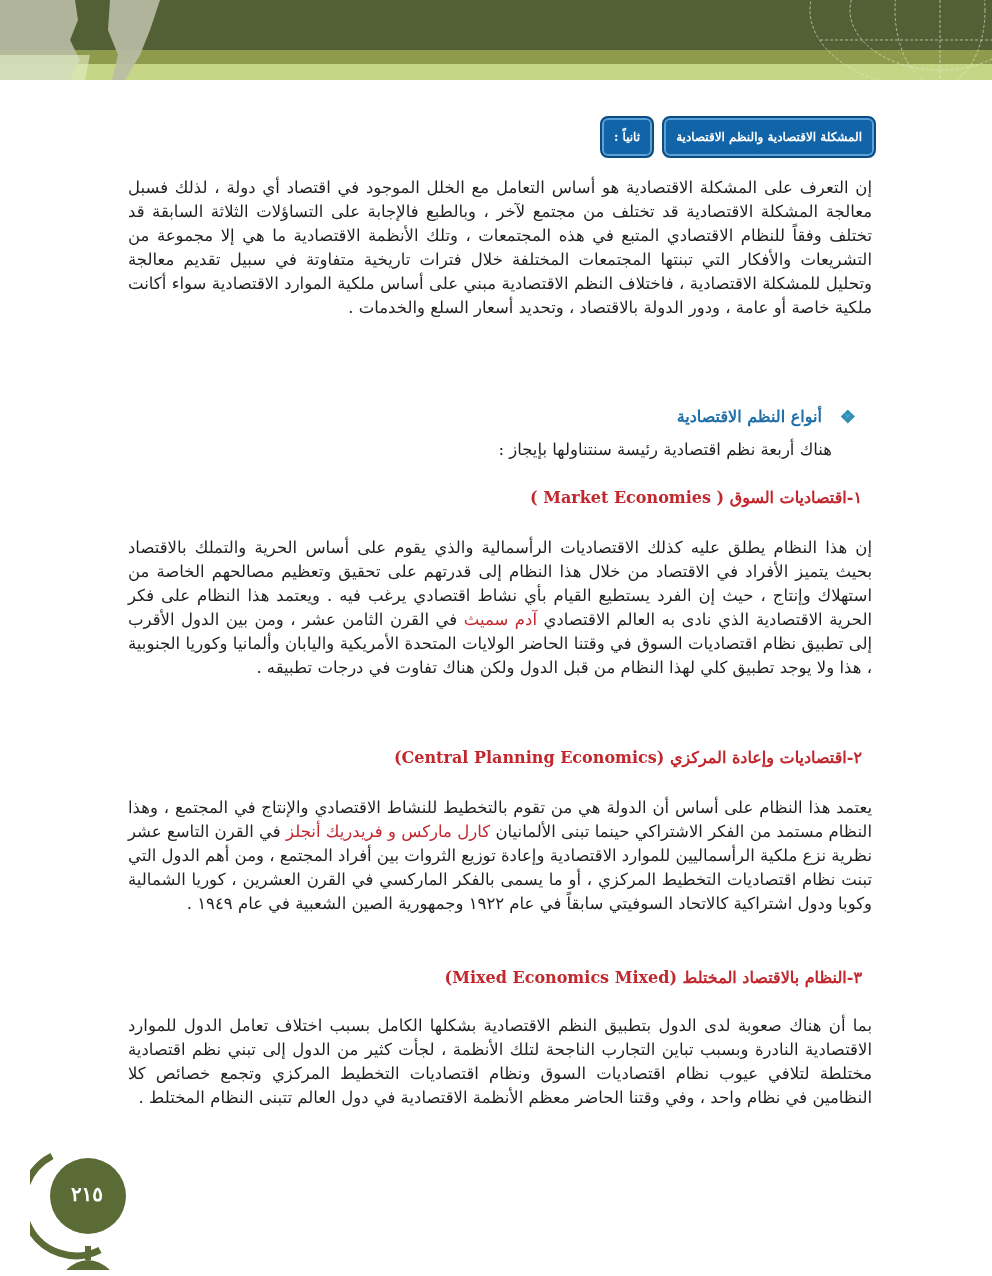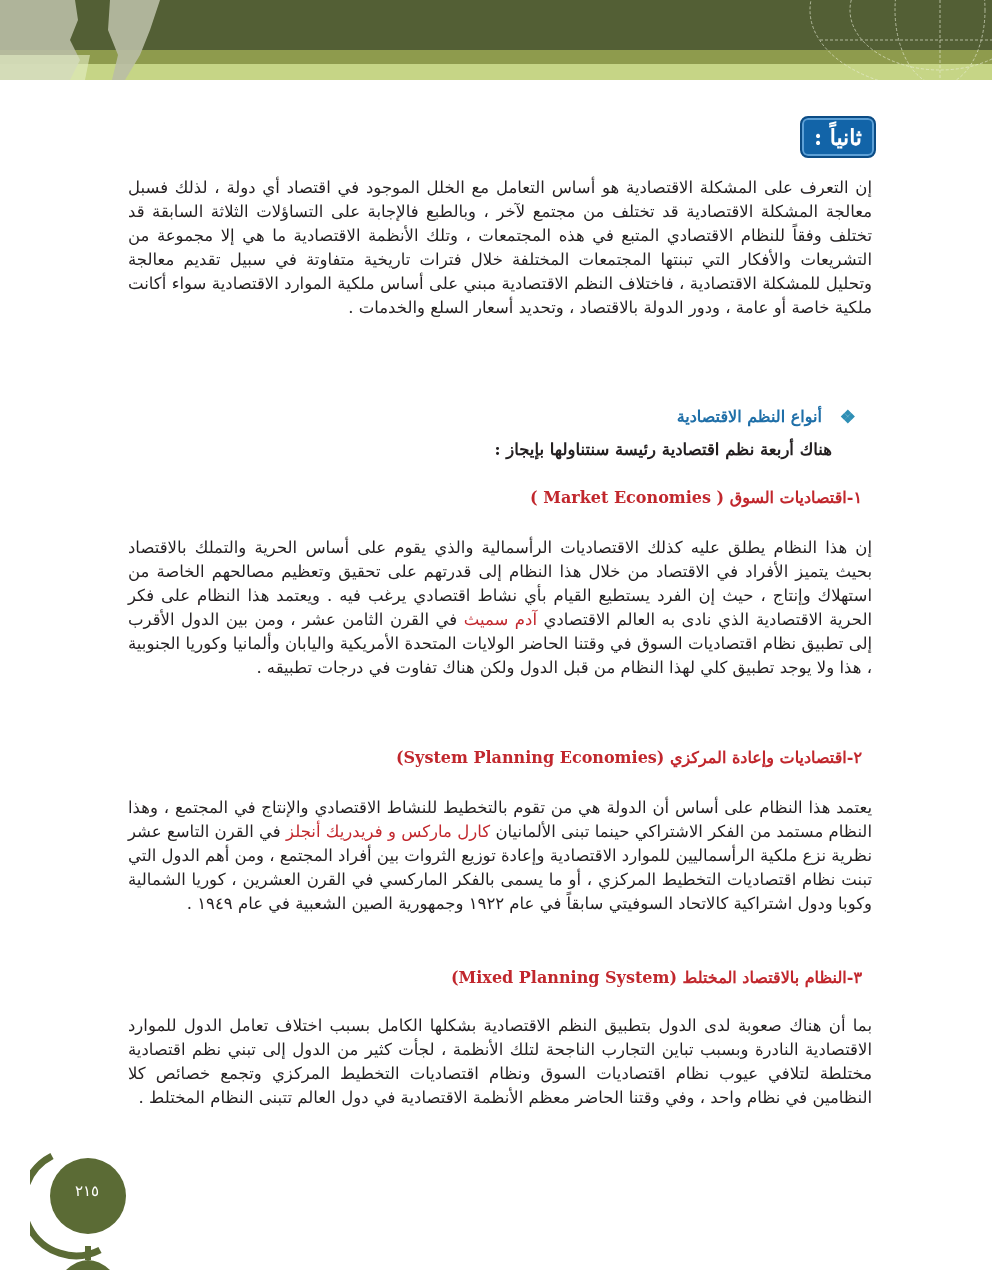--- a/index.html
+++ b/index.html
@@ -16,21 +16,21 @@
   .banner svg { position: absolute; left: 0; top: 0; }
 
   .heading-wrap {
     position: absolute; top: 116px; right: 116px;
     display: flex; flex-direction: row-reverse; gap: 8px; direction: rtl;
   }
   .pill {
     background: #1264a8; color: #ffffff; border-radius: 8px;
     border: 2px solid #0b4c85;
     box-shadow: inset 0 0 0 2px #5da0d6;
-    font-weight: bold; font-size: 22px;
+    font-weight: bold; font-size: 12px;
     height: 38px; display: flex; align-items: center; padding: 0 12px;
     white-space: nowrap;
   }
   .pill.label { order: 0; }
 
   .text {
     position: absolute; left: 128px; width: 744px;
     direction: rtl; text-align: justify; text-align-last: right;
     font-size: 16.5px; line-height: 24px;
   }
@@ -45,21 +45,21 @@
     position: absolute; right: 130px; direction: rtl;
     color: #c1272d; font-weight: bold; font-size: 16px; white-space: nowrap;
   }
   .red-head .en { font-family: "DejaVu Serif", serif; }
   .hl { color: #c1272d; margin-top: 28px; }
   .hlb { color: #c1272d; font-weight: normal; }
 
   .page-globe { position: absolute; left: 30px; top: 1150px; width: 100px; height: 120px; }
   .page-num {
     position: absolute; left: 52px; top: 1182px; width: 70px; text-align: center;
-    color: #ffffff; font-size: 15px; font-weight: normal; direction: rtl;
+    color: #ffffff; font-size: 20px; font-weight: bold; direction: rtl;
   }
 </style>
 </head>
 <body>
 
 <div class="banner">
   <div class="band1"></div>
   <div class="band2"></div>
   <div class="band3"></div>
   <svg width="992" height="80">
@@ -71,46 +71,47 @@
       <ellipse cx="940" cy="10" rx="90" ry="60"></ellipse>
       <ellipse cx="940" cy="10" rx="45" ry="75"></ellipse>
       <line x1="940" y1="-70" x2="940" y2="80"></line>
       <line x1="820" y1="40" x2="992" y2="40"></line>
     </g>
   </svg>
 </div>
 
 <div class="heading-wrap">
   <div class="pill label">ثانياً :</div>
+  <div class="pill">المشكلة الاقتصادية والنظم الاقتصادية</div>
 </div>
 
 <div class="text" style="top:176px;">إن التعرف على المشكلة الاقتصادية هو أساس التعامل مع الخلل الموجود في اقتصاد أي دولة ، لذلك فسبل معالجة المشكلة الاقتصادية قد تختلف من مجتمع لآخر ، وبالطبع فالإجابة على التساؤلات الثلاثة السابقة قد تختلف وفقاً للنظام الاقتصادي المتبع في هذه المجتمعات ، وتلك الأنظمة الاقتصادية ما هي إلا مجموعة من التشريعات والأفكار التي تبنتها المجتمعات المختلفة خلال فترات تاريخية متفاوتة في سبيل تقديم معالجة وتحليل للمشكلة الاقتصادية ، فاختلاف النظم الاقتصادية مبني على أساس ملكية الموارد الاقتصادية سواء أكانت ملكية خاصة أو عامة ، ودور الدولة بالاقتصاد ، وتحديد أسعار السلع والخدمات .</div>
 
 <div class="sub" style="top:406px;">
   <span class="diamond">❖</span>
   <span>أنواع النظم الاقتصادية</span>
 </div>
 
-<div class="intro" style="top:440px;font-weight:bold;">هناك أربعة نظم اقتصادية رئيسة سنتناولها بإيجاز :</div>
+<div class="intro" style="top:440px;">هناك أربعة نظم اقتصادية رئيسة سنتناولها بإيجاز :</div>
 
 <div class="red-head" style="top:488px;">
   <span>١-</span><span>اقتصاديات السوق</span>
   <span class="en">( Market Economies )</span>
 </div>
 <div class="text" style="top:536px;"><span>إن هذا النظام يطلق عليه كذلك الاقتصاديات الرأسمالية والذي يقوم على أساس الحرية والتملك بالاقتصاد بحيث يتميز الأفراد في الاقتصاد من خلال هذا النظام إلى قدرتهم على تحقيق وتعظيم مصالحهم الخاصة من استهلاك وإنتاج ، حيث إن الفرد يستطيع القيام بأي نشاط اقتصادي يرغب فيه . ويعتمد هذا النظام على فكر الحرية الاقتصادية الذي نادى به العالم الاقتصادي </span><span class="hl">آدم سميث</span><span> في القرن الثامن عشر ، ومن بين الدول الأقرب إلى تطبيق نظام اقتصاديات السوق في وقتنا الحاضر الولايات المتحدة الأمريكية واليابان وألمانيا وكوريا الجنوبية ، هذا ولا يوجد تطبيق كلي لهذا النظام من قبل الدول ولكن هناك تفاوت في درجات تطبيقه .</span></div>
 
 <div class="red-head" style="top:748px;">
   <span>٢-</span><span>اقتصاديات وإعادة المركزي</span>
-  <span class="en">(System Planning Economies)</span>
+  <span class="en">(Central Planning Economics)</span>
 </div>
 <div class="text" style="top:796px;"><span>يعتمد هذا النظام على أساس أن الدولة هي من تقوم بالتخطيط للنشاط الاقتصادي والإنتاج في المجتمع ، وهذا النظام مستمد من الفكر الاشتراكي حينما تبنى الألمانيان </span><span class="hlb">كارل ماركس و فريدريك أنجلز</span><span> في القرن التاسع عشر نظرية نزع ملكية الرأسماليين للموارد الاقتصادية وإعادة توزيع الثروات بين أفراد المجتمع ، ومن أهم الدول التي تبنت نظام اقتصاديات التخطيط المركزي ، أو ما يسمى بالفكر الماركسي في القرن العشرين ، كوريا الشمالية وكوبا ودول اشتراكية كالاتحاد السوفيتي سابقاً في عام ١٩٢٢ وجمهورية الصين الشعبية في عام ١٩٤٩ .</span></div>
 
 <div class="red-head" style="top:968px;">
   <span>٣-</span><span>النظام بالاقتصاد المختلط</span>
-  <span class="en">(Mixed Planning System)</span>
+  <span class="en">(Mixed Economics Mixed)</span>
 </div>
 <div class="text" style="top:1014px;">بما أن هناك صعوبة لدى الدول بتطبيق النظم الاقتصادية بشكلها الكامل بسبب اختلاف تعامل الدول للموارد الاقتصادية النادرة وبسبب تباين التجارب الناجحة لتلك الأنظمة ، لجأت كثير من الدول إلى تبني نظم اقتصادية مختلطة لتلافي عيوب نظام اقتصاديات السوق ونظام اقتصاديات التخطيط المركزي وتجمع خصائص كلا النظامين في نظام واحد ، وفي وقتنا الحاضر معظم الأنظمة الاقتصادية في دول العالم تتبنى النظام المختلط .</div>
 
 <svg class="page-globe" viewBox="0 0 100 120">
   <path d="M22,6 A52,52 0 0 0 70,100" fill="none" stroke="#5b6b35" stroke-width="7"></path>
   <circle cx="58" cy="46" r="38" fill="#5b6b35"></circle>
   <rect x="55" y="96" width="6" height="14" fill="#5b6b35"></rect>
   <path d="M36,120 Q58,100 80,120 Z" fill="#5b6b35"></path>
 </svg>
 <div class="page-num">٢١٥</div>

